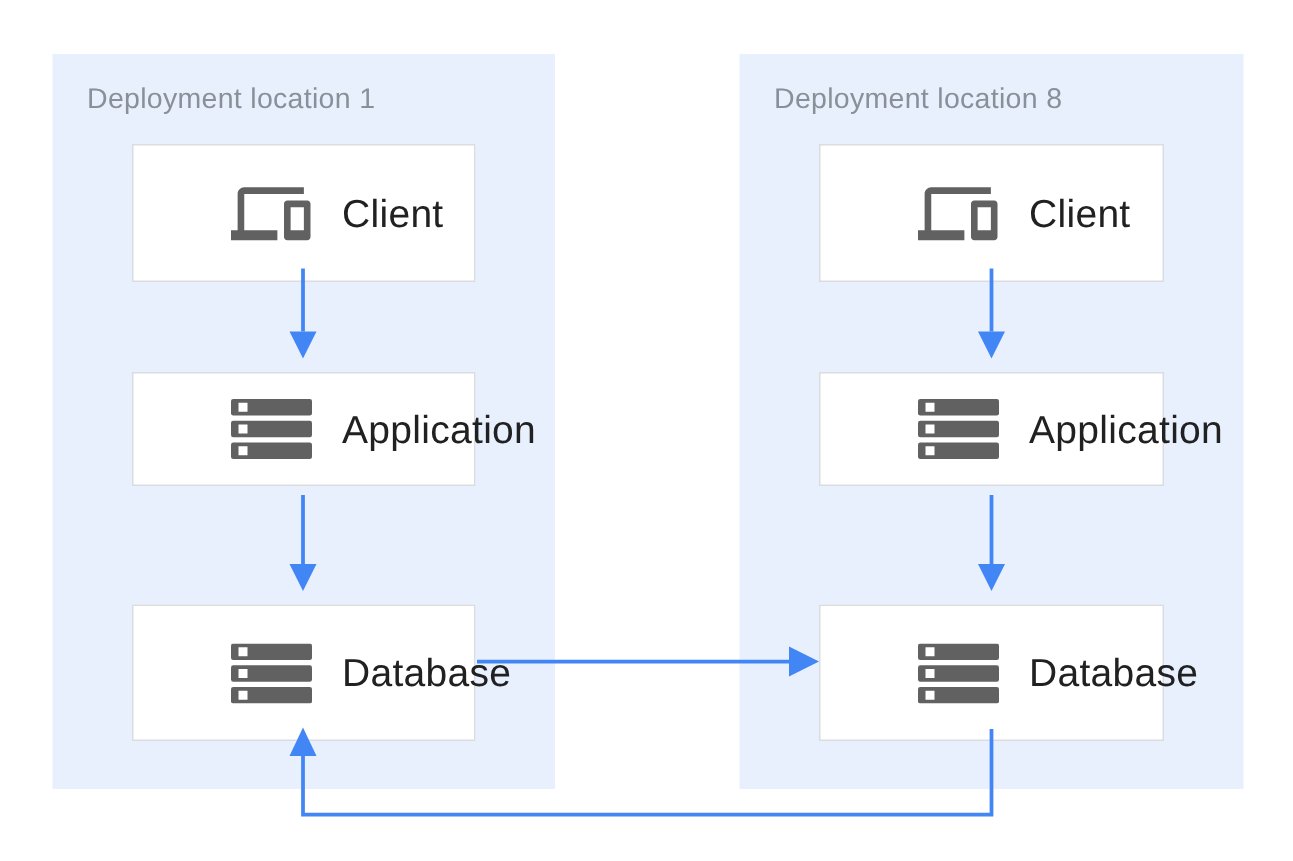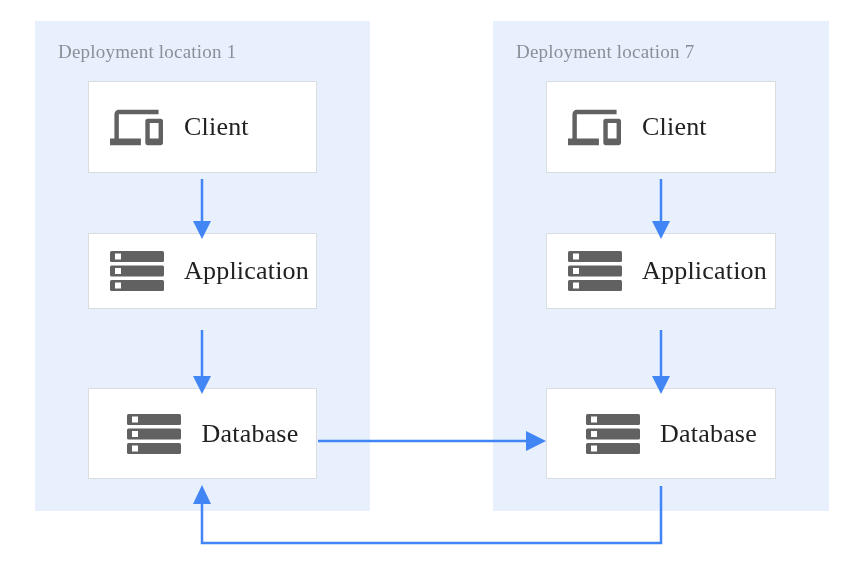--- a/index.html
+++ b/index.html
@@ -4,43 +4,42 @@
 <style>
   html,body{margin:0;padding:0;}
   body{
     width:862px;height:574px;
     background:var(--page-bg,#ffffff);
     font-family:"Liberation Sans","DejaVu Sans",sans-serif;
     position:relative;overflow:hidden;
   }
   .canvas{position:absolute;inset:0;width:862px;height:574px;}
   .panel{
-    position:absolute;top:21px;height:490px;
+    position:absolute;top:36px;height:490px;
     background:var(--panel-bg,#e8f0fe);
-    font-family:Liberation Serif, serif;
   }
   .panel-1{left:35px;width:335px;}
   .panel-2{left:493px;width:336px;}
   .panel-title{
     position:absolute;left:23px;top:20px;margin:0;
     font-size:19px;font-weight:400;letter-spacing:.2px;
     color:var(--title-text,#8a9097);
   }
   .node{
     position:absolute;left:53px;
     background:var(--box-bg,#ffffff);
     border:1px solid var(--box-border,#dadce0);
     box-sizing:border-box;
-    display:flex;align-items:center;
+    display:flex;align-items:center;padding-left:44px;
   }
   .panel-1 .node{width:229px;}
   .panel-2 .node{width:230px;}
   .node-client{top:60px;height:92px;}
   .node-application{top:212px;height:76px;}
-  .node-database{top:367px;height:91px;justify-content:center;}
+  .node-database{top:367px;height:91px;}
   .node .icon{
     width:95px;flex:0 0 95px;
     display:flex;align-items:center;justify-content:center;
   }
   .node .icon svg{fill:var(--icon-gray,#616161);}
   .node .label{
     font-size:26px;letter-spacing:.2px;
     color:var(--label-text,#212121);
     white-space:nowrap;
   }
@@ -90,21 +89,21 @@
           <rect x="5" y="2.5" width="6" height="6" fill="#ffffff"></rect>
           <rect x="5" y="17" width="6" height="6" fill="#ffffff"></rect>
           <rect x="5" y="31.5" width="6" height="6" fill="#ffffff"></rect>
         </svg>
       </span>
       <span class="label">Database</span>
     </div>
   </section>
 
   <section class="panel panel-2">
-    <h2 class="panel-title">Deployment location 7</h2>
+    <h2 class="panel-title">Deployment location 8</h2>
 
     <div class="node node-client">
       <span class="icon">
         <svg width="53" height="53" viewBox="0 0 24 24" overflow="visible">
           <path d="M4 6h18V4H4c-1.1 0-2 .9-2 2v11H0v3h14v-3H4V6zm19 2h-6c-.55 0-1 .45-1 1v10c0 .55.45 1 1 1h6c.55 0 1-.45 1-1V9c0-.55-.45-1-1-1zm-1 9h-4v-7h4v7z"></path>
         </svg>
       </span>
       <span class="label">Client</span>
     </div>
 

